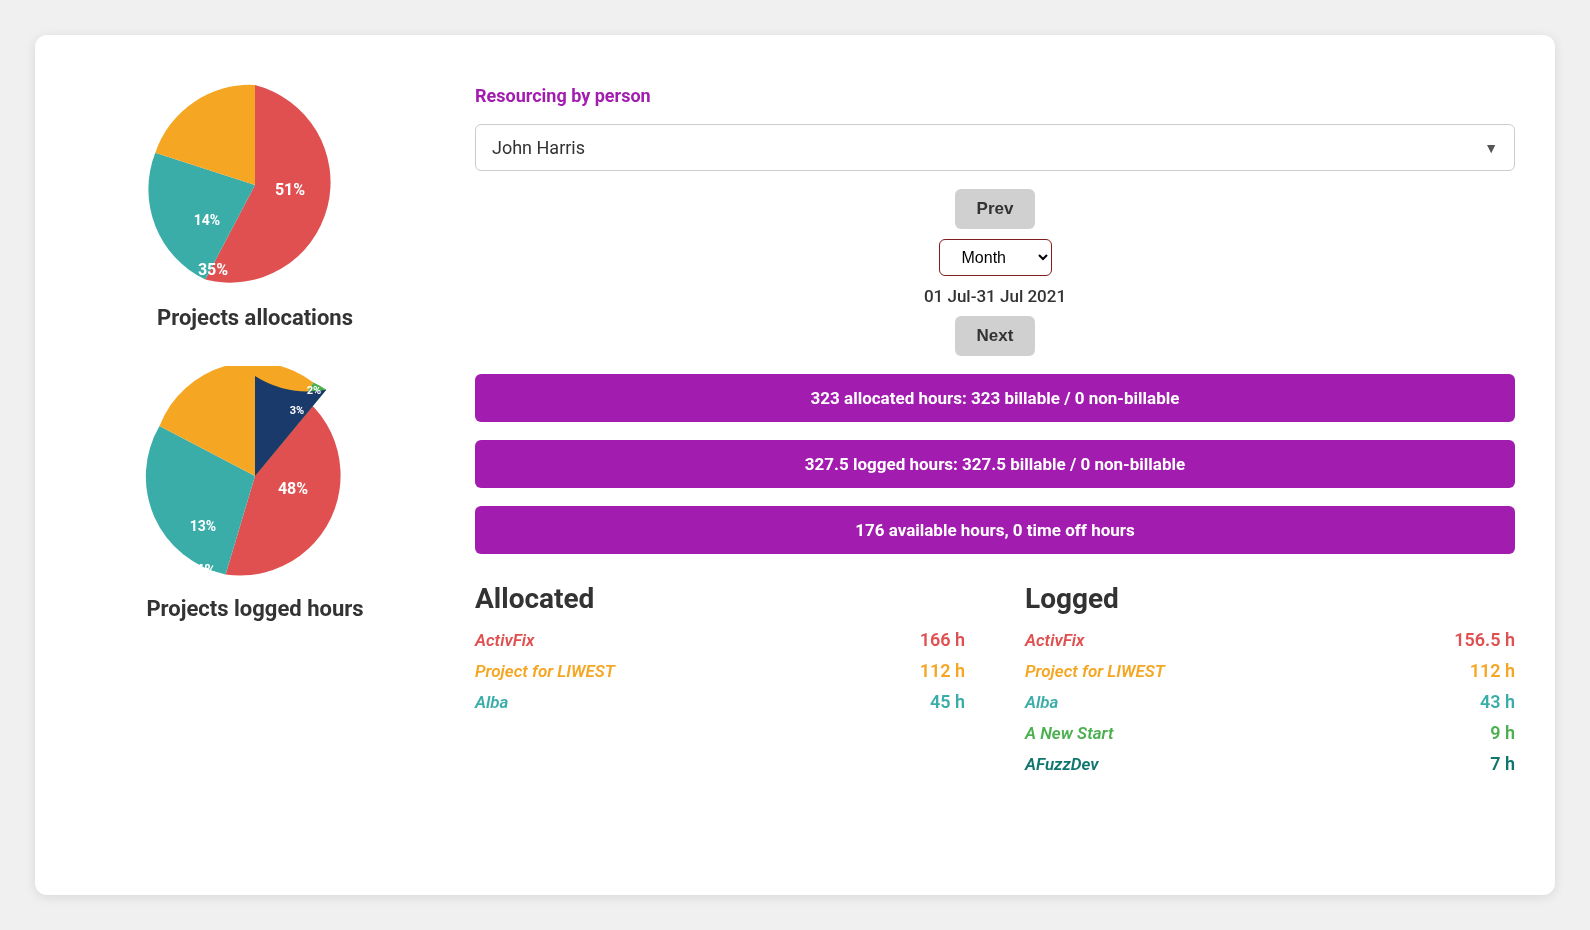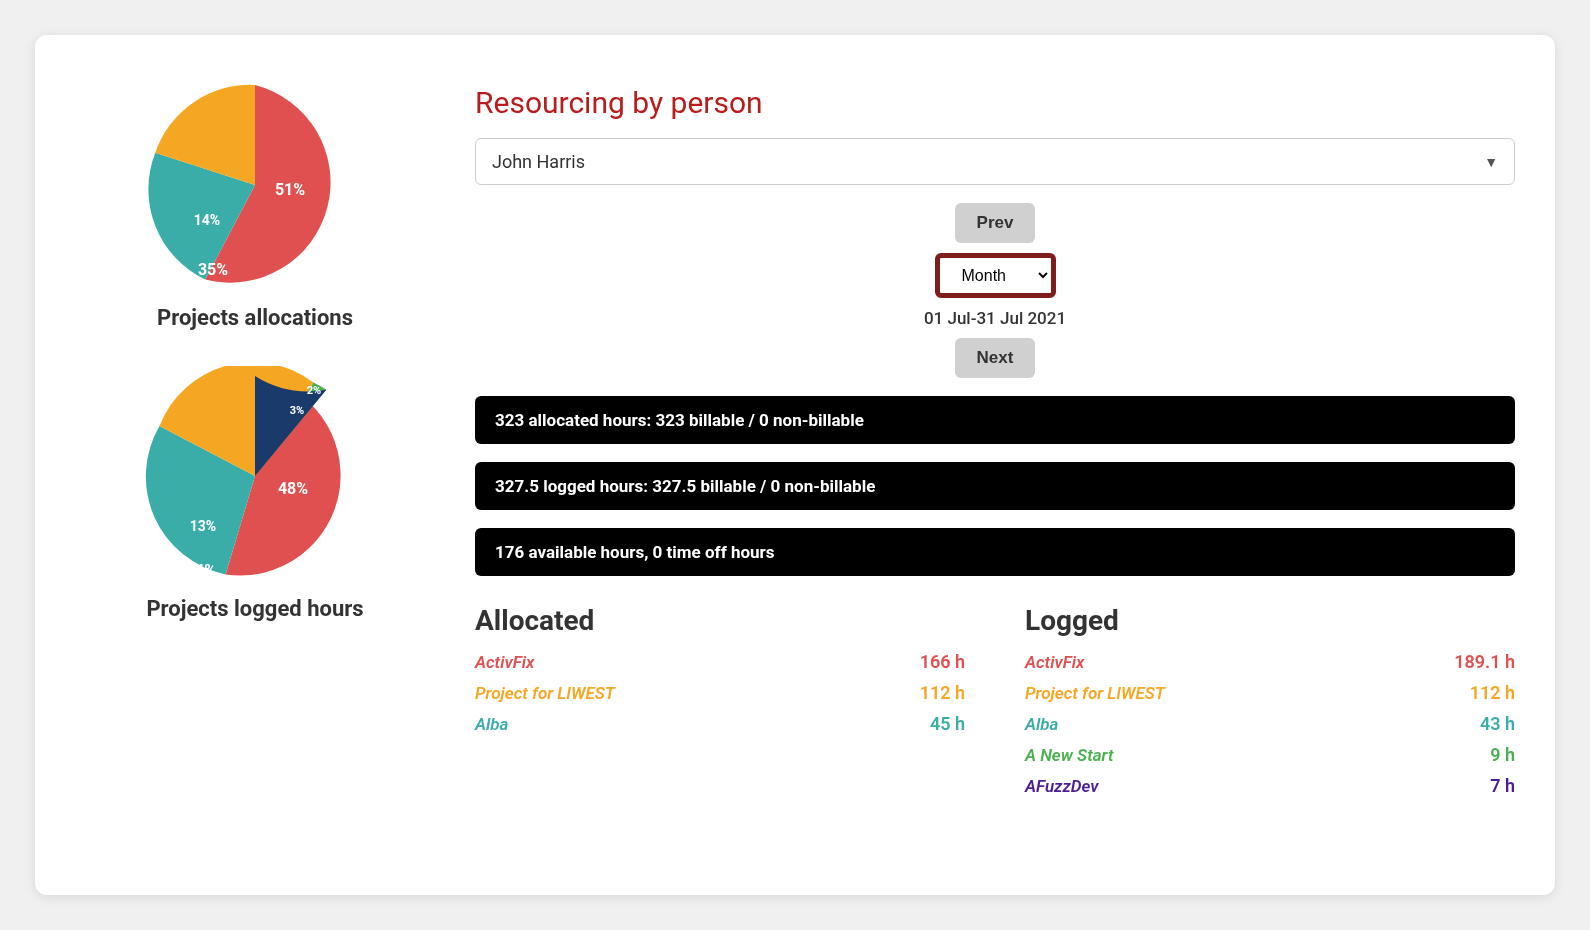--- a/index.html
+++ b/index.html
@@ -50,23 +50,23 @@
     }
     
     .right-panel {
       flex: 1;
       display: flex;
       flex-direction: column;
       gap: 18px;
       padding-top: 10px;
     }
     .section-title {
-      font-size: 30px;
-      font-weight: 400;
-      color: #b91c1c;
+      font-size: 18px;
+      font-weight: 700;
+      color: #a21caf;
     }
     .person-dropdown {
       border: 1px solid #ccc;
       border-radius: 6px;
       padding: 12px 16px;
       font-size: 18px;
       color: #333;
       display: flex;
       align-items: center;
       justify-content: space-between;
@@ -87,39 +87,40 @@
       background: #d0d0d0;
       border: none;
       border-radius: 6px;
       padding: 10px 22px;
       font-size: 17px;
       font-weight: 600;
       color: #333;
       cursor: pointer;
     }
     .period-select {
-      border: 5px solid #7f1d1d;
+      border: 1px solid #7f1d1d;
       border-radius: 6px;
       padding: 8px 18px;
       font-size: 16px;
       background: #fff;
       cursor: pointer;
     }
     .date-range {
       font-size: 17px;
       color: #333;
       font-weight: 500;
     }
     .stat-bar {
-      background: #000000;
+      background: #a21caf;
       border-radius: 6px;
       padding: 14px 20px;
       color: #fff;
       font-size: 17px;
       font-weight: 700;
+      text-align: center;
       width: 100%;
     }
     .details-row {
       display: flex;
       gap: 60px;
       margin-top: 10px;
     }
     .details-col {
       flex: 1;
     }
@@ -141,21 +142,21 @@
       font-style: italic;
     }
     .project-hours {
       font-size: 18px;
       font-weight: 600;
     }
     .color-red { color: #e05050; }
     .color-orange { color: #f5a623; }
     .color-teal { color: #3aada8; }
     .color-green { color: #4caf50; }
-    .color-navy { color: #4c1d95; }
+    .color-navy { color: #0f766e; }
   </style>
 </head>
 <body>
 
 <div class="card">
 
   <div class="left-panel">
 
     <div class="chart-section">
       <svg class="pie-wrapper" viewBox="0 0 220 220" xmlns="http://www.w3.org/2000/svg">
@@ -236,21 +237,21 @@
         <div class="project-item">
           <span class="project-name color-teal">Alba</span>
           <span class="project-hours color-teal">45 h</span>
         </div>
       </div>
 
       <div class="details-col">
         <h3>Logged</h3>
         <div class="project-item">
           <span class="project-name color-red">ActivFix</span>
-          <span class="project-hours color-red">189.1 h</span>
+          <span class="project-hours color-red">156.5 h</span>
         </div>
         <div class="project-item">
           <span class="project-name color-orange">Project for LIWEST</span>
           <span class="project-hours color-orange">112 h</span>
         </div>
         <div class="project-item">
           <span class="project-name color-teal">Alba</span>
           <span class="project-hours color-teal">43 h</span>
         </div>
         <div class="project-item">

